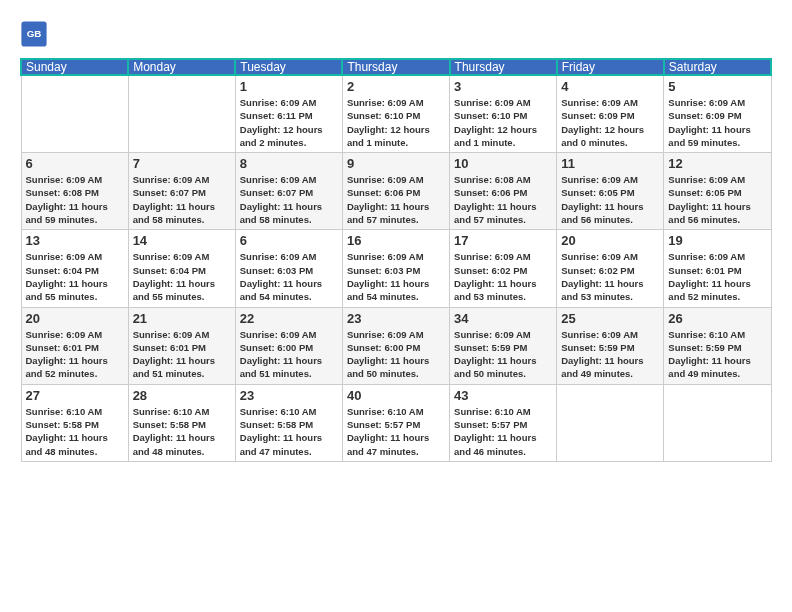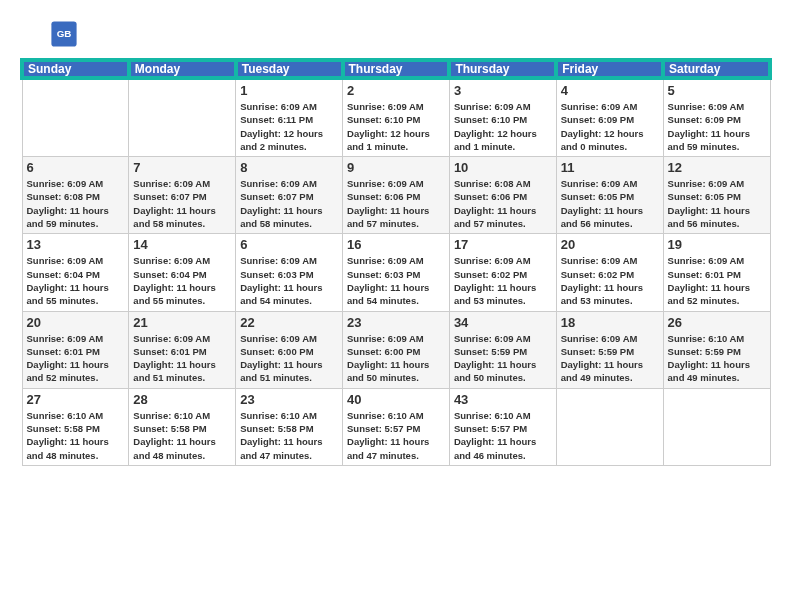--- a/index.html
+++ b/index.html
@@ -11,21 +11,20 @@
     }
     .container {
       width: 792px;
       padding: 20px 20px 10px 20px;
     }
     .header {
       display: flex;
       justify-content: space-between;
       align-items: center;
       margin-bottom: 10px;
-      margin-left: 30px;
     }
     .logo {
       display: flex;
       align-items: center;
       gap: 4px;
     }
     .logo-text-general {
       font-size: 18px;
       font-weight: bold;
       color: #333;
@@ -54,24 +53,24 @@
     }
     .calendar {
       width: 100%;
       border-collapse: collapse;
       border: 1px solid #ccc;
     }
     .calendar th {
       background-color: #3a6bbf;
       color: #fff;
       font-size: 12px;
-      font-weight: bold;
+      font-weight: normal;
       padding: 0 4px;
       text-align: left;
-      border: 4px solid #14b8a6;
+      border: 2px solid #14b8a6;
     }
     .calendar td {
       vertical-align: top;
       border: 1px solid #ccc;
       padding: 3px 4px;
       width: calc(100%/7);
       min-height: 80px;
       background: #fff;
     }
     .calendar tr:nth-child(even) td {
@@ -227,21 +226,21 @@
           </td>
           <td>
             <span class="day-number">23</span>
             <div class="day-info">Sunrise: 6:09 AM<br>Sunset: 6:00 PM<br>Daylight: 11 hours<br>and 50 minutes.</div>
           </td>
           <td>
             <span class="day-number">34</span>
             <div class="day-info">Sunrise: 6:09 AM<br>Sunset: 5:59 PM<br>Daylight: 11 hours<br>and 50 minutes.</div>
           </td>
           <td>
-            <span class="day-number">18</span>
+            <span class="day-number">25</span>
             <div class="day-info">Sunrise: 6:09 AM<br>Sunset: 5:59 PM<br>Daylight: 11 hours<br>and 49 minutes.</div>
           </td>
           <td>
             <span class="day-number">26</span>
             <div class="day-info">Sunrise: 6:10 AM<br>Sunset: 5:59 PM<br>Daylight: 11 hours<br>and 49 minutes.</div>
           </td>
         </tr>
         <tr>
           <td>
             <span class="day-number">27</span>

